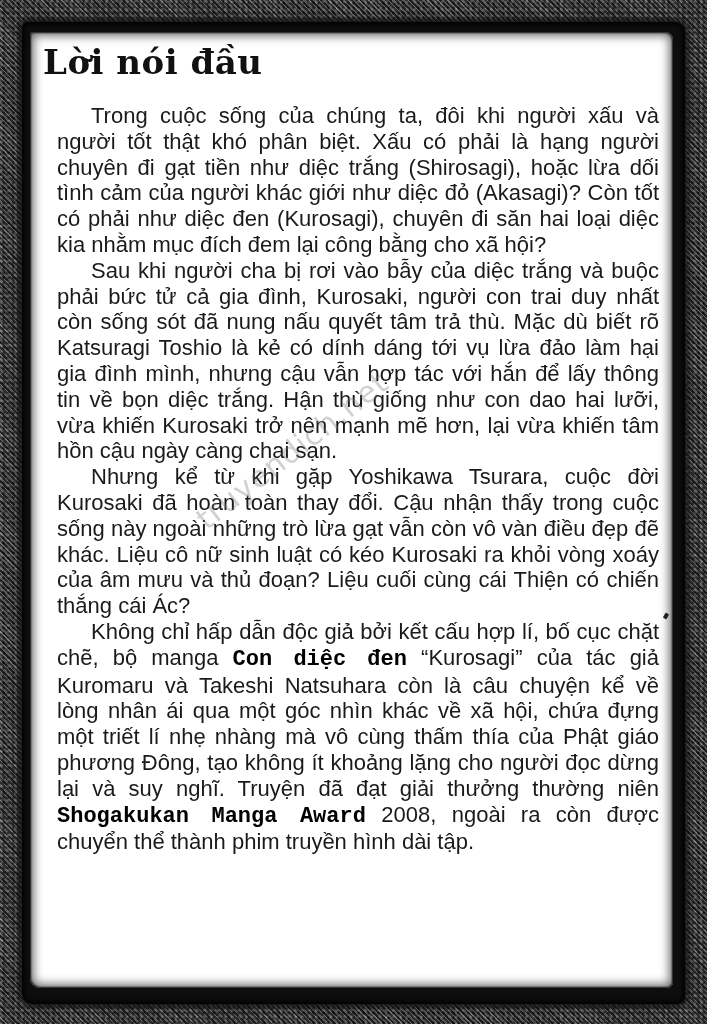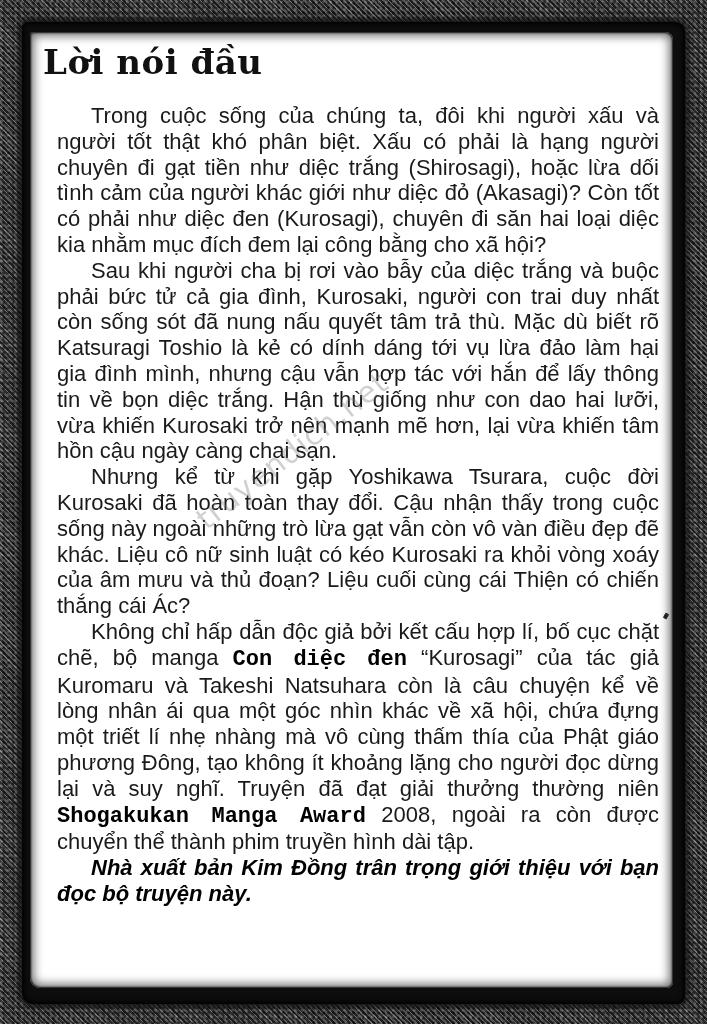--- a/index.html
+++ b/index.html
@@ -105,18 +105,17 @@
   <div class="frame"></div>
   <div class="paper"></div>
 
   <h1 class="title">Lời nói đầu</h1>
 
   <div class="body">
     <p>Trong cuộc sống của chúng ta, đôi khi người xấu và người tốt thật khó phân biệt. Xấu có phải là hạng người chuyên đi gạt tiền như diệc trắng (Shirosagi), hoặc lừa dối tình cảm của người khác giới như diệc đỏ (Akasagi)? Còn tốt có phải như diệc đen (Kurosagi), chuyên đi săn hai loại diệc kia nhằm mục đích đem lại công bằng cho xã hội?</p>
     <p>Sau khi người cha bị rơi vào bẫy của diệc trắng và buộc phải bức tử cả gia đình, Kurosaki, người con trai duy nhất còn sống sót đã nung nấu quyết tâm trả thù. Mặc dù biết rõ Katsuragi Toshio là kẻ có dính dáng tới vụ lừa đảo làm hại gia đình mình, nhưng cậu vẫn hợp tác với hắn để lấy thông tin về bọn diệc trắng. Hận thù giống như con dao hai lưỡi, vừa khiến Kurosaki trở nên mạnh mẽ hơn, lại vừa khiến tâm hồn cậu ngày càng chai sạn.</p>
     <p>Nhưng kể từ khi gặp Yoshikawa Tsurara, cuộc đời Kurosaki đã hoàn toàn thay đổi. Cậu nhận thấy trong cuộc sống này ngoài những trò lừa gạt vẫn còn vô vàn điều đẹp đẽ khác. Liệu cô nữ sinh luật có kéo Kurosaki ra khỏi vòng xoáy của âm mưu và thủ đoạn? Liệu cuối cùng cái Thiện có chiến thắng cái Ác?</p>
     <p><span>Không chỉ hấp dẫn độc giả bởi kết cấu hợp lí, bố cục chặt chẽ, bộ manga </span><b>Con diệc đen</b><span> “Kurosagi” của tác giả Kuromaru và Takeshi Natsuhara còn là câu chuyện kể về lòng nhân ái qua một góc nhìn khác về xã hội, chứa đựng một triết lí nhẹ nhàng mà vô cùng thấm thía của Phật giáo phương Đông, tạo không ít khoảng lặng cho người đọc dừng lại và suy nghĩ. Truyện đã đạt giải thưởng thường niên </span><b>Shogakukan Manga Award</b><span> 2008, ngoài ra còn được chuyển thể thành phim truyền hình dài tập.</span></p>
-    <p class="closing">Nhà xuất bản Kim Đồng trân trọng giới thiệu với bạn đọc bộ truyện này.</p>
   </div>
 
   <div class="watermark">truyendich.net</div>
   <div class="speck"></div>
 </div>
 
 </body></html>

